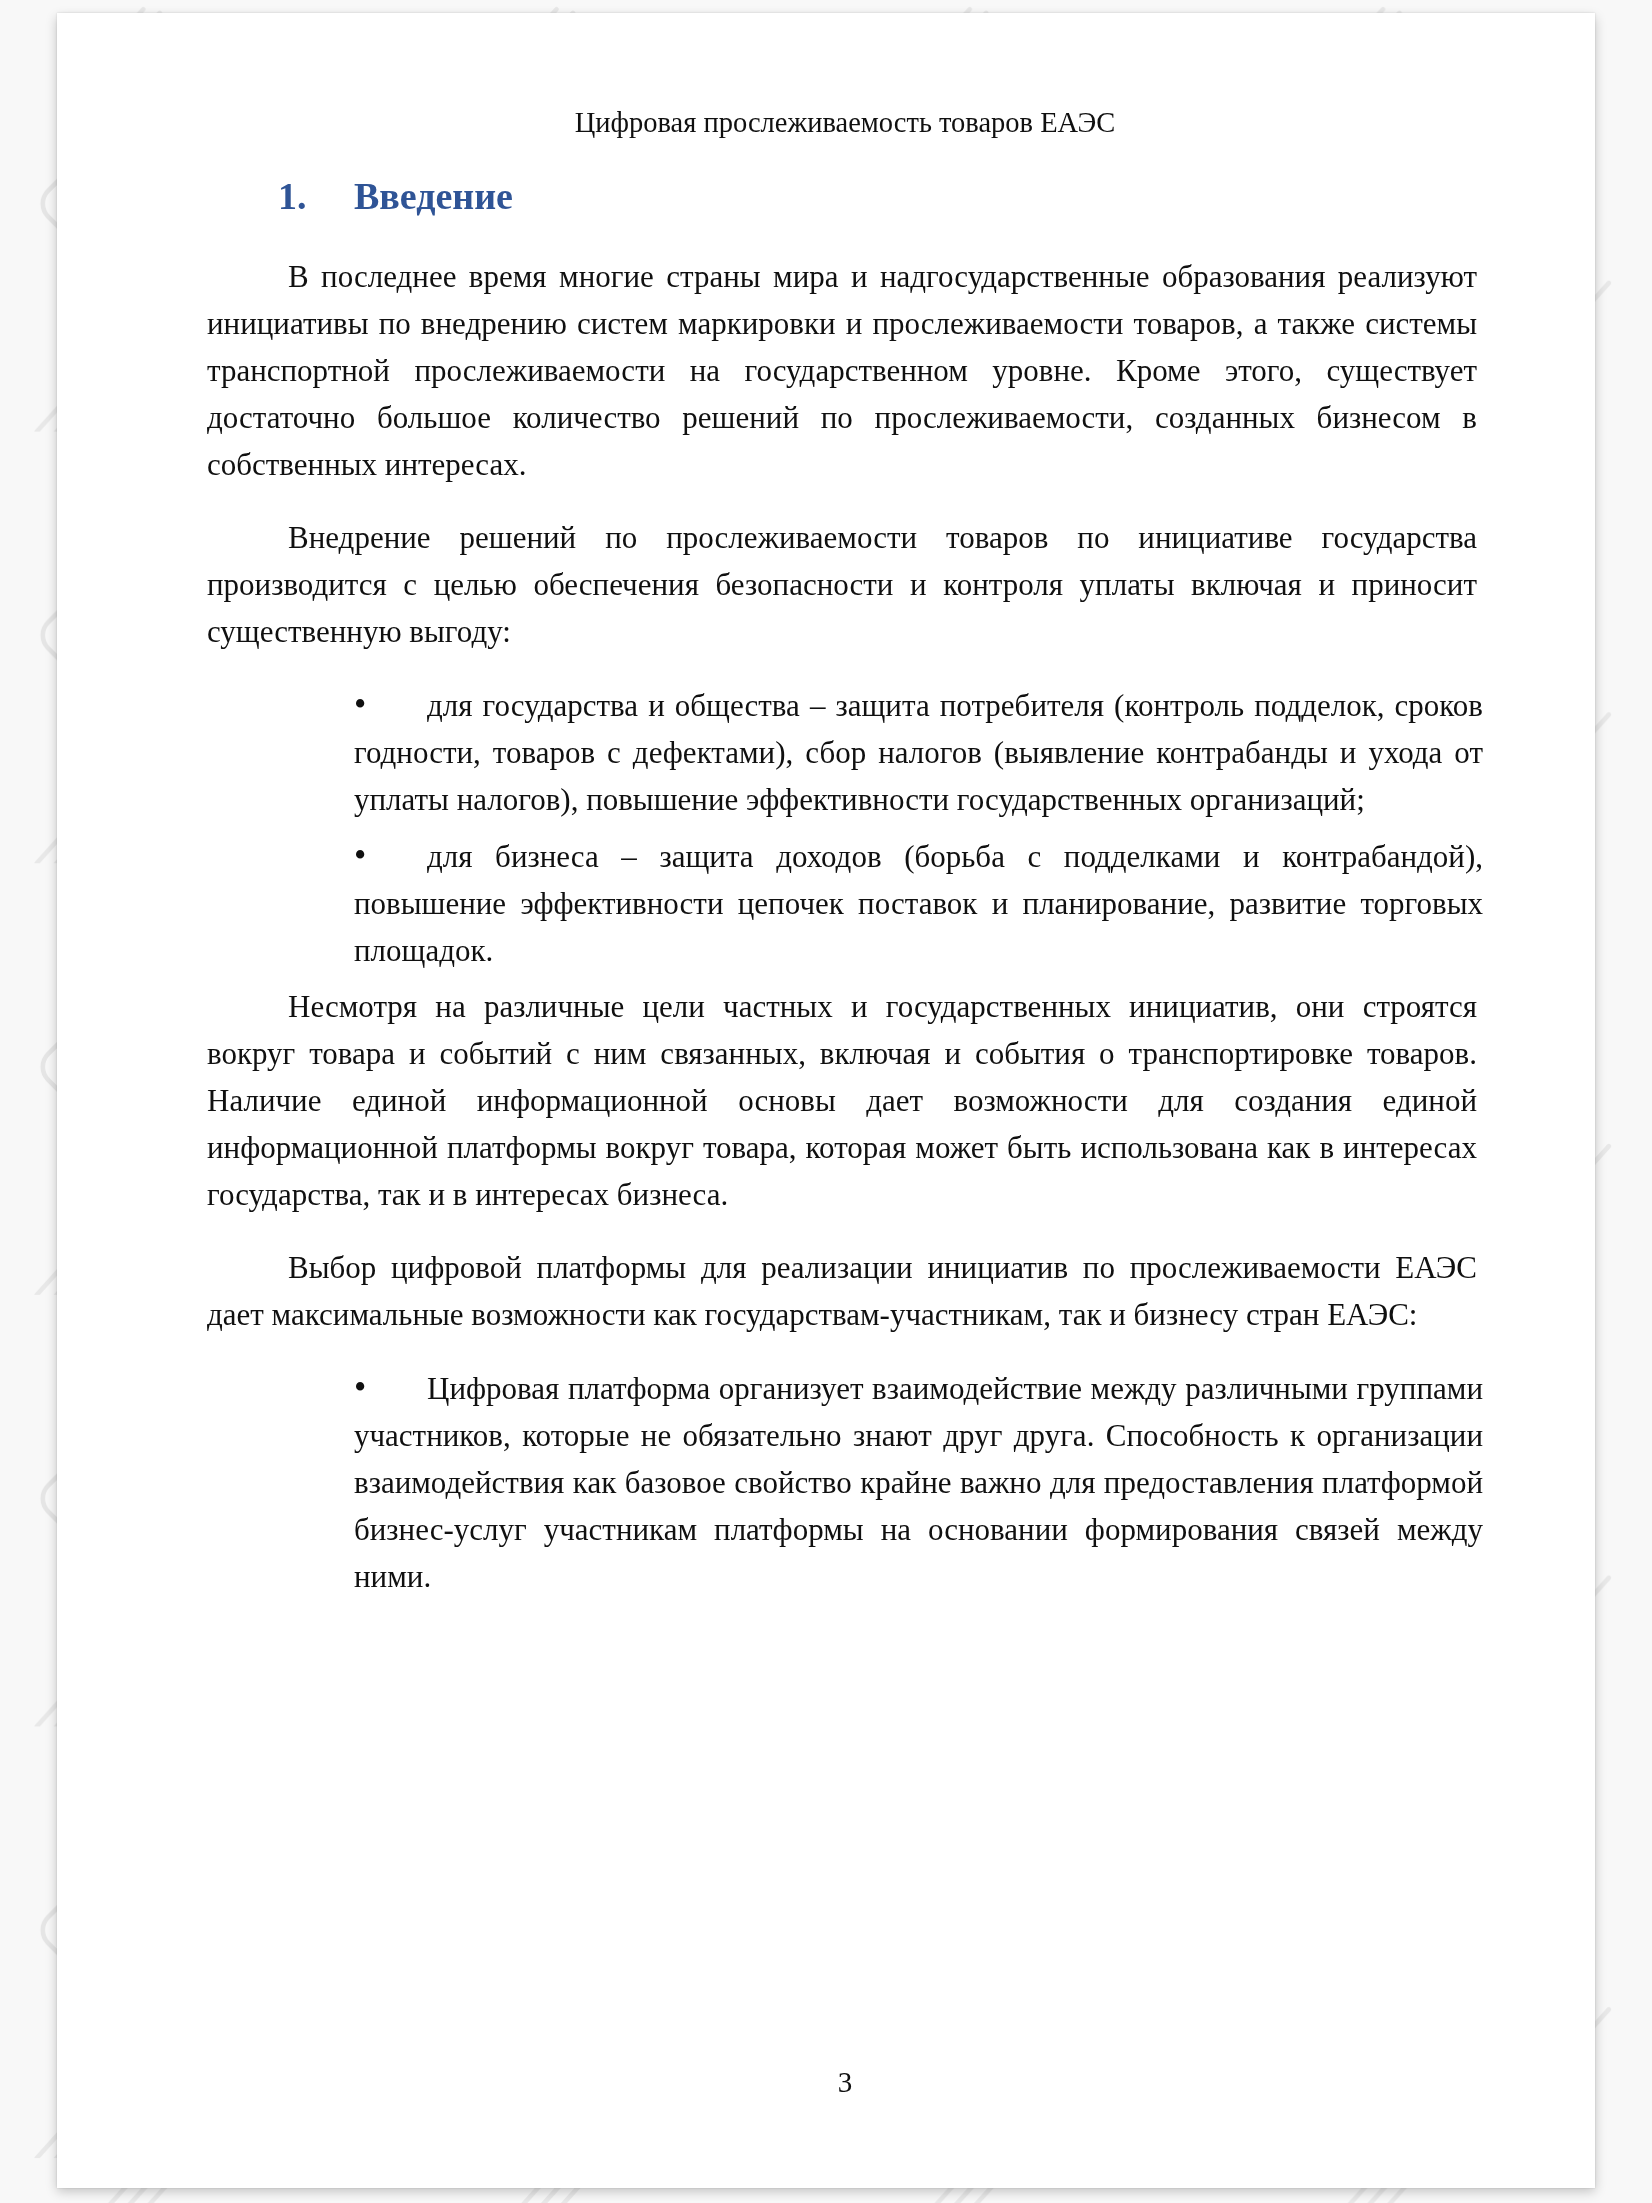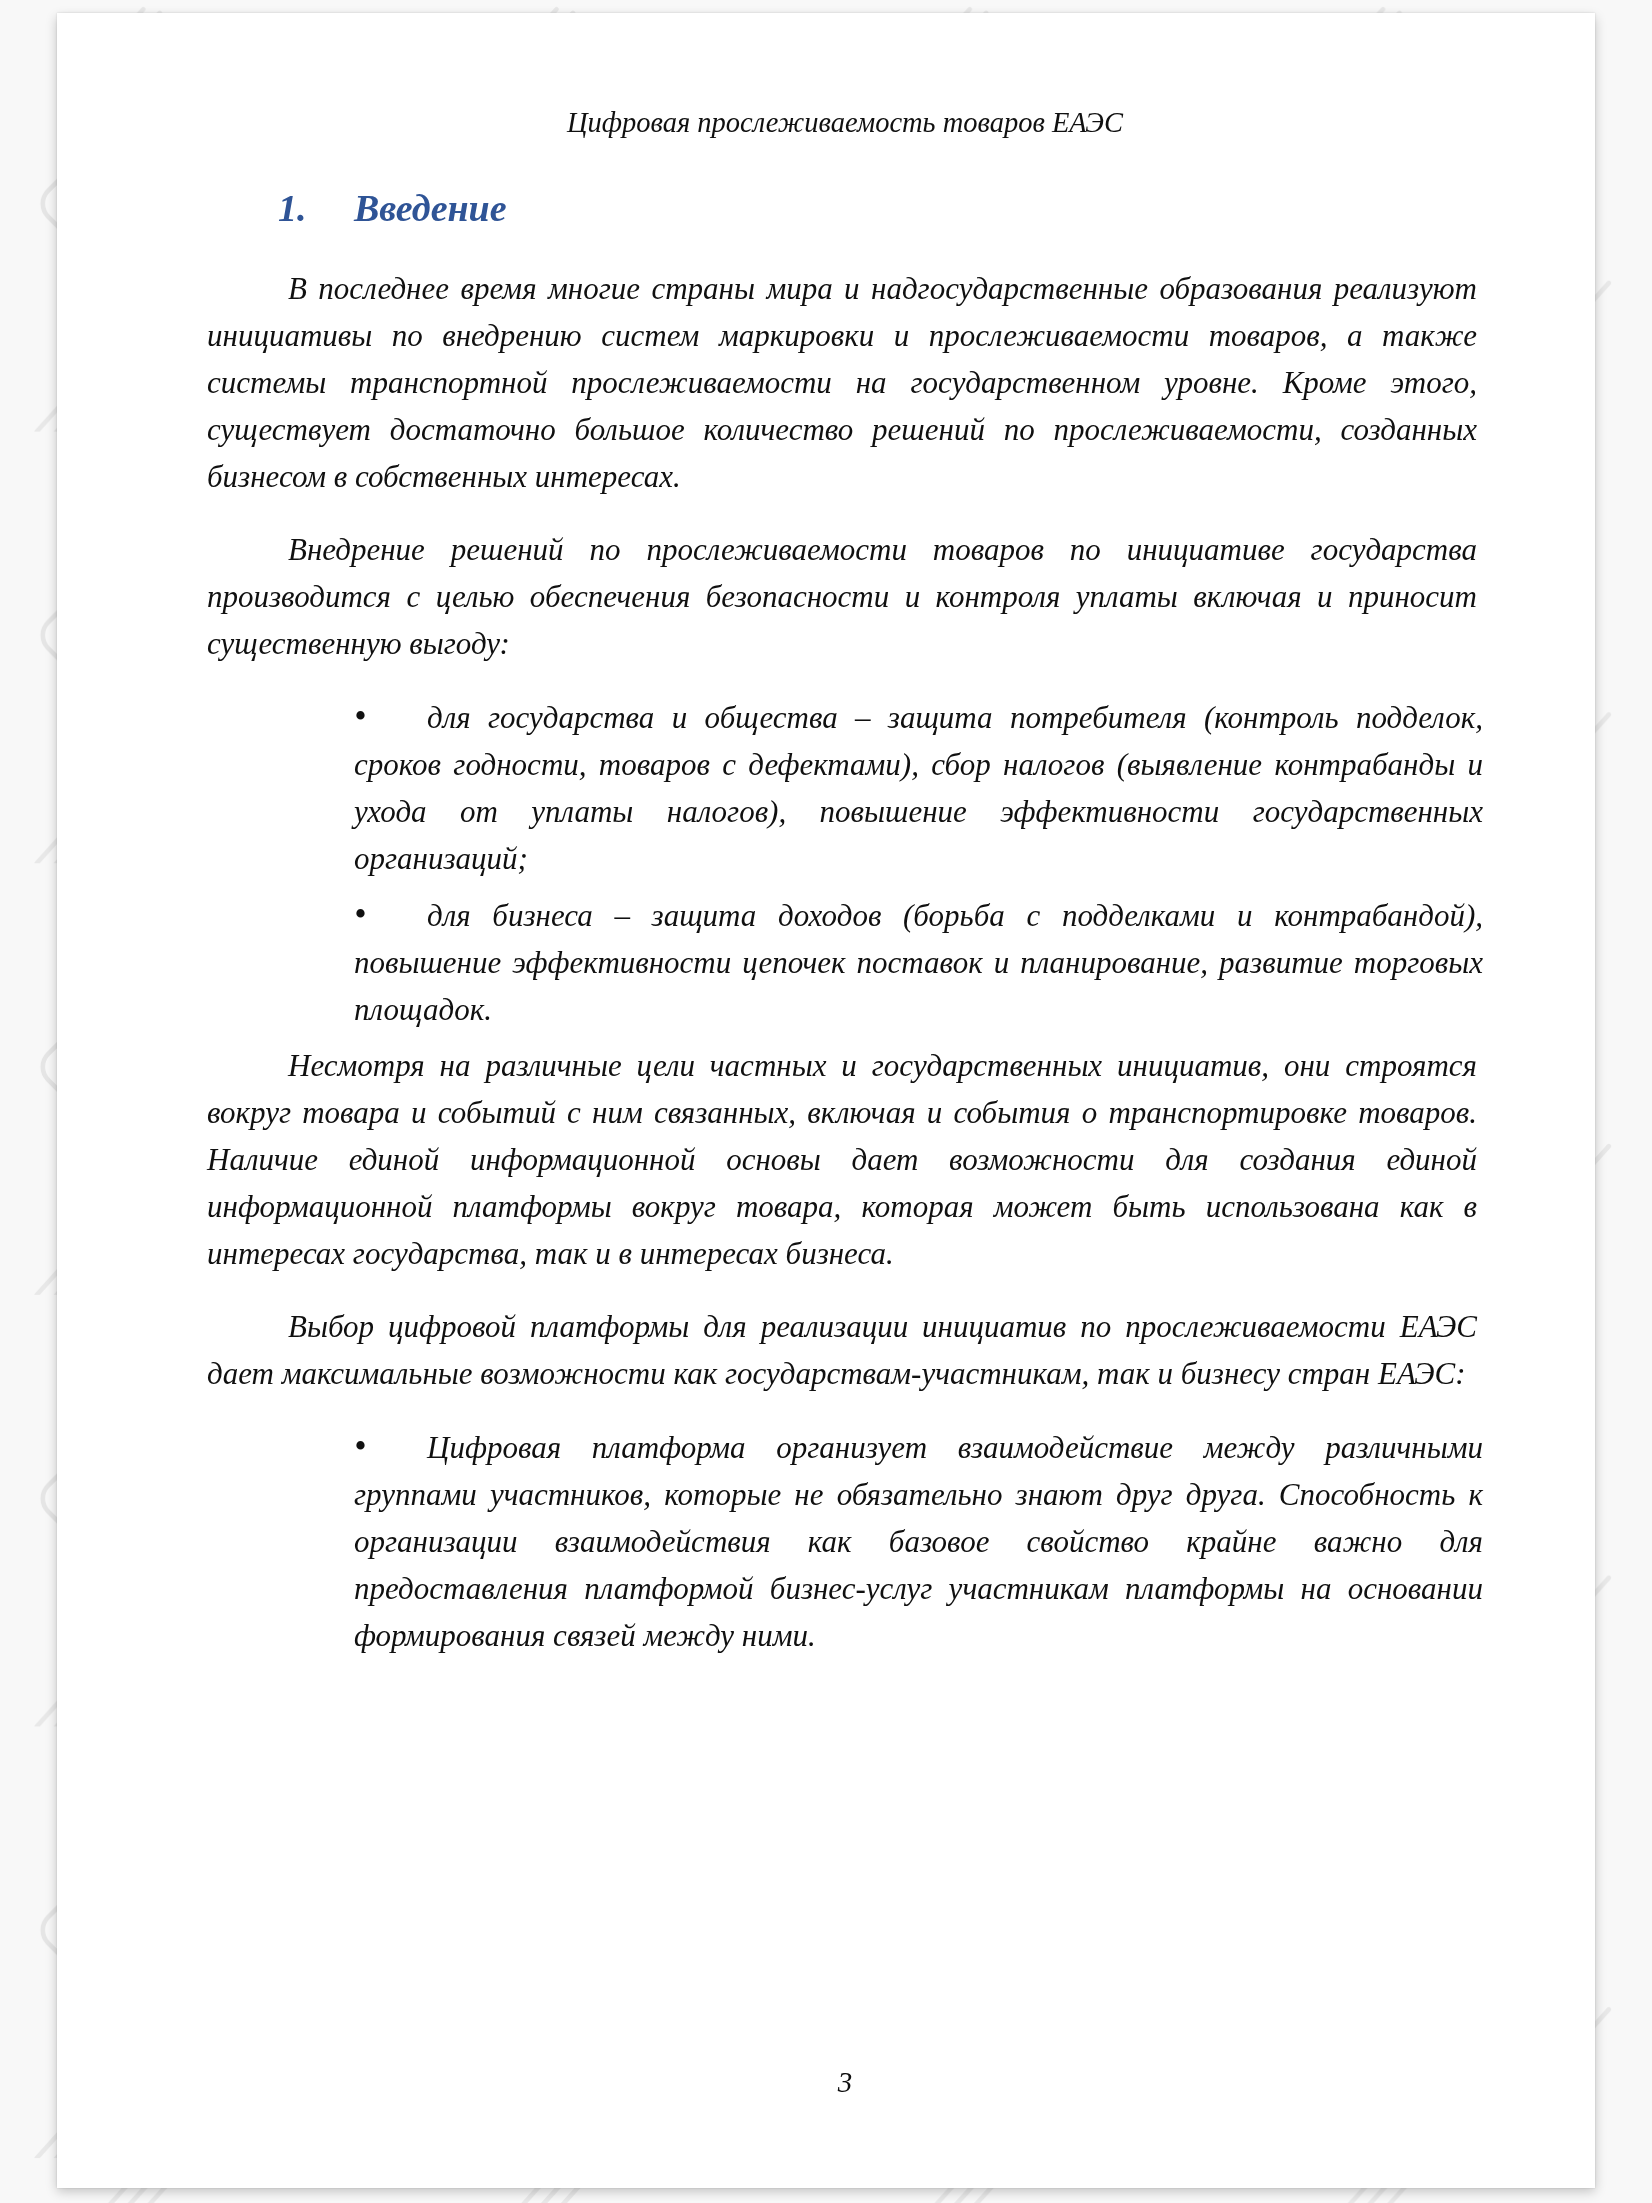--- a/index.html
+++ b/index.html
@@ -12,30 +12,29 @@
   .canvas { position: relative; width: 1653px; height: 2204px; }
   .bg-svg { position: absolute; left: 0; top: 0; z-index: 0; }
   .page {
     position: absolute; left: 57px; top: 13px;
     width: 1538px; height: 2175px;
     box-sizing: border-box;
     background: var(--page-background, #ffffff);
     box-shadow: 0 3.7px 11px rgba(0,0,0,0.22), 0 0 1.8px rgba(0,0,0,0.15);
     padding: 90px 112px 0 150px;
     z-index: 1;
-    font-style: italic;
   }
   .running-head {
     text-align: center;
     font-size: 28.5px; line-height: 40px;
     color: var(--body-text, #101010);
     margin: 0;
   }
   h1.section-heading {
-    margin: 41px 0 33px 71px;
+    margin: 29px 0 33px 71px;
     font-size: 38px; line-height: 48px;
     font-weight: bold;
     color: var(--heading-blue, #2F5496);
   }
   .h-num { display: inline-block; width: 76px; }
   p.body {
     margin: 0 6px 26px 0;
     font-size: 31px; line-height: 47px;
     text-align: justify;
     text-indent: 81px;

